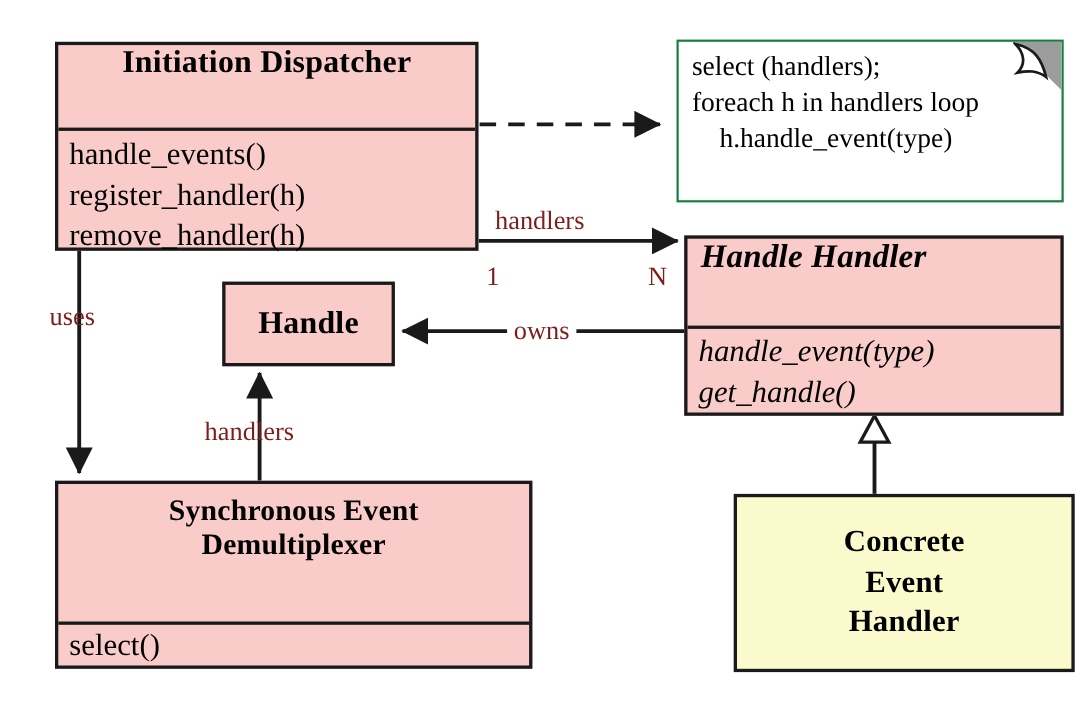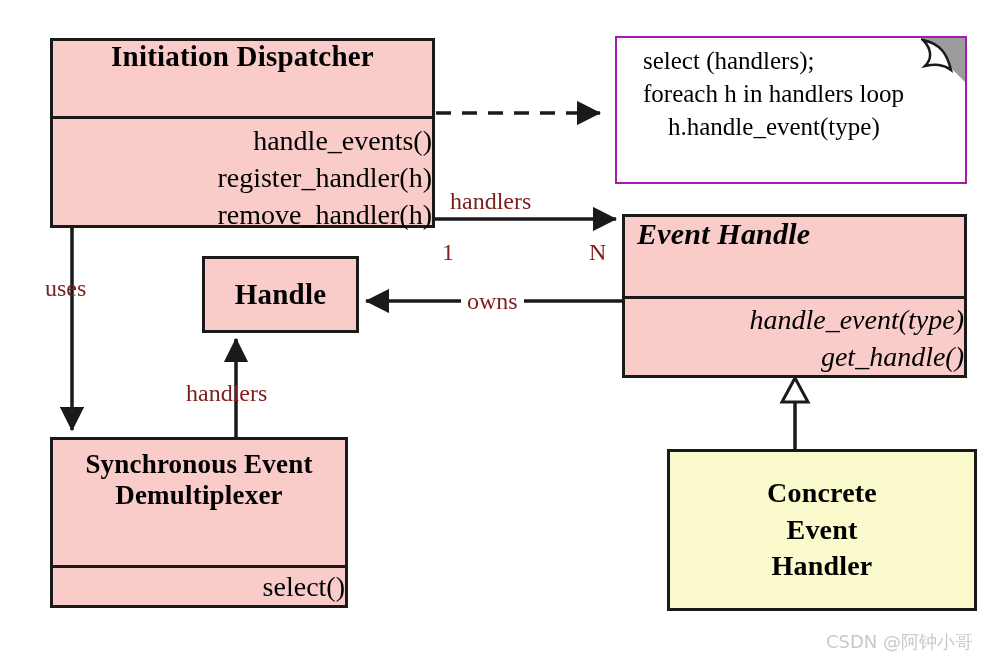--- a/index.html
+++ b/index.html
@@ -55,30 +55,29 @@
   .cls-title.plain-big {
     font-size: 28px;
     line-height: 1.30;
   }
   .member {
     font-size: 28px;
     line-height: 1.33;
     padding-left: 10px;
     color: #000;
     white-space: nowrap;
-    text-align: right;
   }
   .member.abstract { font-style: italic; }
 
   .note-box {
     position: absolute;
     box-sizing: border-box;
-    border: 2px solid #a21caf;
-    background: #ffffff;
-    padding: 6px 0 6px 26px;
+    border: 2px solid #15803d;
+    background: #ffffff;
+    padding: 6px 0 6px 12px;
   }
   .note-line {
     font-size: 25px;
     line-height: 1.32;
     color: #000;
     white-space: pre;
   }
   .dogear {
     position: absolute;
     top: 0;
@@ -181,35 +180,35 @@
     <div class="dogear">
       <svg width="44" height="44" viewBox="0 0 44 44">
         <path d="M 0 0 L 44 0 L 44 44 Z" fill="#9c9c9c"></path>
         <path d="M 2 2 C 20 6 26 16 30 32 C 22 26 14 26 4 28 C 12 20 10 10 2 2 Z" fill="#ffffff" stroke="#1a1a1a" stroke-width="2.5"></path>
       </svg>
     </div>
   </div>
 
   <div class="uml-box" style="left:622px; top:214px; width:345px; height:164px;">
     <div class="compartment" style="height:55px;">
-      <div class="cls-title abstract">Event Handle</div>
+      <div class="cls-title abstract">Handle Handler</div>
     </div>
     <div class="compartment" style="flex:1; justify-content:flex-start; padding-top:2px;">
       <div class="member abstract">handle_event(type)</div>
       <div class="member abstract">get_handle()</div>
     </div>
   </div>
 
   <div class="uml-box" style="left:202px; top:256px; width:157px; height:77px;">
     <div class="compartment" style="flex:1;">
       <div class="cls-title">Handle</div>
     </div>
   </div>
 
-  <div class="uml-box" style="left:50px; top:437px; width:298px; height:171px;">
+  <div class="uml-box" style="left:50px; top:437px; width:434px; height:171px;">
     <div class="compartment" style="height:108px;">
       <div class="cls-title multiline">Synchronous Event</div>
       <div class="cls-title multiline">Demultiplexer</div>
     </div>
     <div class="compartment" style="flex:1; justify-content:center;">
       <div class="member">select()</div>
     </div>
   </div>
 
   <div class="uml-box yellow" style="left:640px; top:449px; width:310px; height:162px;">
@@ -225,15 +224,14 @@
   <div class="edge-label nobg" style="left:442px; top:240px;">1</div>
 
   <div class="edge-label nobg" style="left:589px; top:240px;">N</div>
 
   <div class="edge-label" style="left:461px; top:289px; padding:0 6px;">owns</div>
 
   <div class="edge-label nobg" style="left:45px; top:276px;">uses</div>
 
   <div class="edge-label nobg" style="left:186px; top:381px;">handlers</div>
 
-  <div class="watermark" style="left:826px; top:630px;">CSDN @阿钟小哥</div>
 
 </div>
 
 </body></html>

